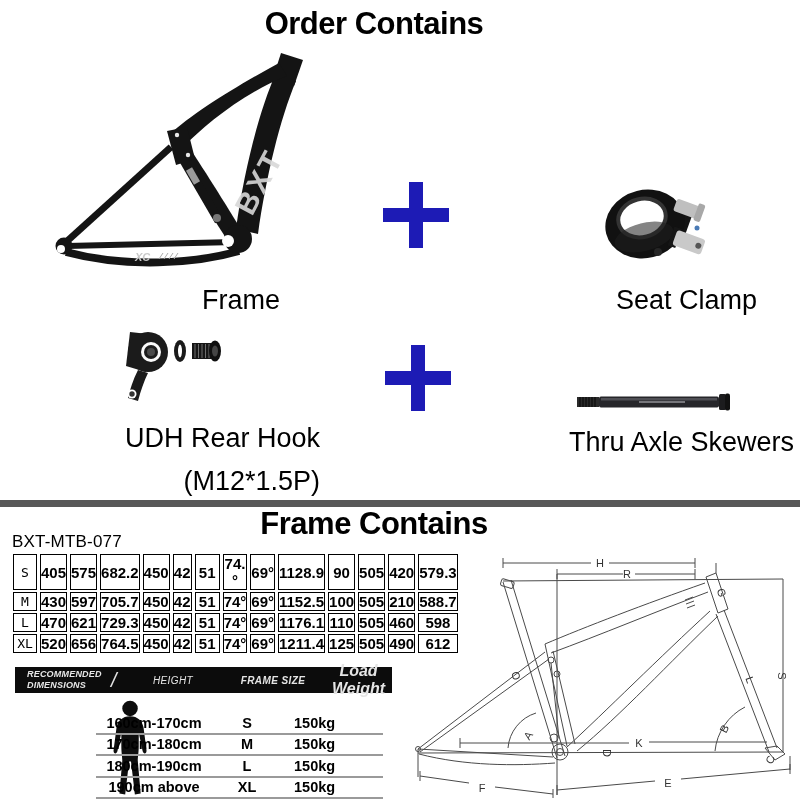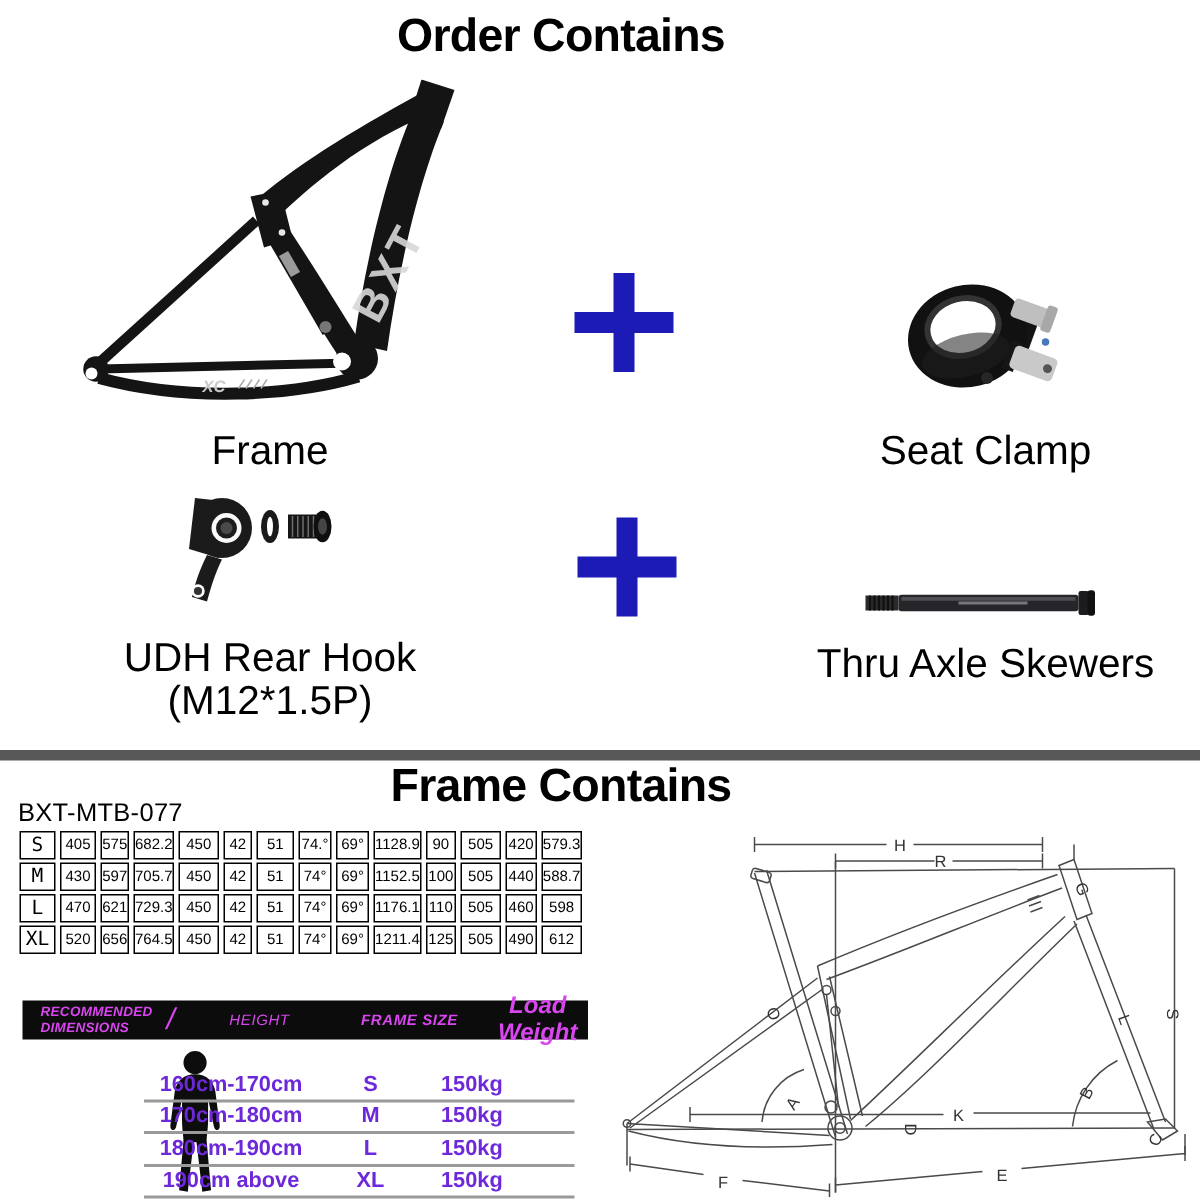--- a/index.html
+++ b/index.html
@@ -3,41 +3,41 @@
 <meta charset="utf-8">
 <style>
   html,body{margin:0;padding:0}
   body{
     width:800px;height:800px;position:relative;background:#fff;
     font-family:"Liberation Sans",sans-serif;color:#000;overflow:hidden;
     --plus-blue:#1d1bb5;--divider-gray:#585858;--bar-black:#0c0c0c;
   }
   .abs{position:absolute}
   .title{width:748px;text-align:center;font-size:31px;font-weight:700;letter-spacing:-0.5px}
-  .item-label{text-align:center;font-size:27px;font-weight:400;line-height:1.08}
+  .item-label{text-align:right;font-size:27px;font-weight:400;line-height:1.08}
   .plus{width:66px;height:66px;position:absolute}
   .plus::before{content:"";position:absolute;left:0;top:26px;width:66px;height:14px;background:var(--plus-blue)}
   .plus::after{content:"";position:absolute;left:26px;top:0;width:14px;height:66px;background:var(--plus-blue)}
   .divider{left:0;top:500px;width:800px;height:7px;background:var(--divider-gray)}
   .model{left:12px;top:532px;font-size:17px;font-weight:400;letter-spacing:.2px}
   table.geo{border-collapse:separate;border-spacing:3px 2px;position:absolute;left:10px;top:552px}
   table.geo th,table.geo td{border:1px solid #000;text-align:center;vertical-align:middle;padding:0;background:#fff}
   table.geo th{height:18px;font-family:"DejaVu Sans Mono",monospace;font-weight:400;font-size:12px}
   table.geo th.szh{font-size:8px;letter-spacing:0}
-  table.geo td{height:17px;font-size:10px;font-weight:400}
+  table.geo td{height:17px;font-size:15px;font-weight:700}
   table.geo td.szc{font-family:"DejaVu Sans Mono",monospace;font-weight:400;font-size:13px}
-  .recbar{left:15px;top:667px;width:377px;height:26px;background:var(--bar-black);color:#d946ef;
+  .recbar{left:15px;top:667px;width:377px;height:26px;background:var(--bar-black);color:#e5e5e5;
     display:flex;align-items:center;font-style:italic}
   .recbar .c1{width:84px;padding-left:12px;font-size:9px;font-weight:700;line-height:1.2;letter-spacing:.2px}
   .recbar .sl{font-size:20px;font-weight:400;width:14px}
   .recbar .c2{width:96px;text-align:center;font-size:10px;font-weight:400;letter-spacing:.4px}
   .recbar .c3{width:104px;text-align:center;font-size:10px;font-weight:700;letter-spacing:.4px}
   .recbar .c4{flex:1;text-align:center;font-size:16px;font-weight:600}
   .rrow{position:absolute;left:96px;width:287px;height:21px;border-bottom:2px solid #9a9a9a;
-    display:flex;align-items:center;font-size:14.5px;font-weight:700;color:#6d28d9}
+    display:flex;align-items:center;font-size:14.5px;font-weight:700;color:#000000}
   .rrow .rh{width:116px;text-align:center}
   .rrow .rs{width:70px;text-align:center}
   .rrow .rw{flex:1;text-align:left;padding-left:12px}
   svg text{font-family:"Liberation Sans",sans-serif}
   .geo-letter{font-size:11px;fill:#333}
 </style>
 </head>
 <body style="--plus-blue: #1d1bb5; --divider-gray: #585858; --bar-black: #0c0c0c;">
 
 <div class="abs title" style="left:0;top:6px">Order Contains</div>
@@ -101,21 +101,21 @@
   <circle cx="20" cy="68" r="4.5" fill="#fff"></circle>
     <circle cx="20" cy="68" r="2.7" fill="#333"></circle>
   <ellipse cx="68" cy="25" rx="6" ry="11" fill="#1a1a1a"></ellipse>
   <ellipse cx="68" cy="25" rx="2" ry="6.5" fill="#fff"></ellipse>
   <rect x="80" y="17" width="22" height="16" fill="#161616"></rect>
   <path d="M83,18v14 M86.5,18v14 M90,18v14 M93.5,18v14 M97,18v14" stroke="#6e6e6e" stroke-width="1" fill="none"></path>
   <ellipse cx="103" cy="25" rx="6" ry="10.5" fill="#0f0f0f"></ellipse>
   <ellipse cx="103" cy="25" rx="3" ry="5.5" fill="#444"></ellipse>
 </svg>
 <div class="abs item-label" style="left:40px;top:424px;width:280px">UDH Rear Hook</div>
-<div class="abs item-label" style="left:40px;top:453px;width:280px">(M12*1.5P)</div>
+<div class="abs item-label" style="left:40px;top:467px;width:280px">(M12*1.5P)</div>
 
 <div class="plus" style="left:385px;top:345px"></div>
 
 <svg class="abs" style="left:573px;top:390px" width="162" height="24" viewBox="0 0 162 24">
   <rect x="4" y="7" width="22" height="10" fill="#2a2a2a"></rect>
   <path d="M7,7v10 M10,7v10 M13,7v10 M16,7v10 M19,7v10 M22,7v10" stroke="#101010" stroke-width="1.4" fill="none"></path>
   <rect x="26" y="6.5" width="120" height="11" rx="2" fill="#26262a"></rect>
   <rect x="28" y="8" width="116" height="2.5" fill="#4e4e54"></rect>
   <rect x="66" y="11" width="46" height="2" fill="#8b8b90" opacity="0.8"></rect>
   <rect x="146" y="4" width="7" height="16" rx="1.5" fill="#1c1c1e"></rect>
@@ -168,21 +168,21 @@
     <td>597</td>
     <td>705.7</td>
     <td>450</td>
     <td>42</td>
     <td>51</td>
     <td>74°</td>
     <td>69°</td>
     <td>1152.5</td>
     <td>100</td>
     <td>505</td>
-    <td>440</td>
+    <td>210</td>
     <td>588.7</td>
   </tr>
   <tr>
     <td class="szc">L</td>
     <td>470</td>
     <td>621</td>
     <td>729.3</td>
     <td>450</td>
     <td>42</td>
     <td>51</td>

